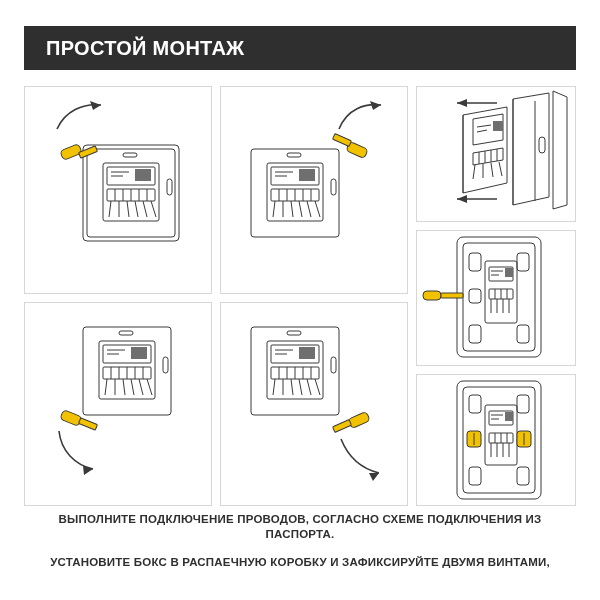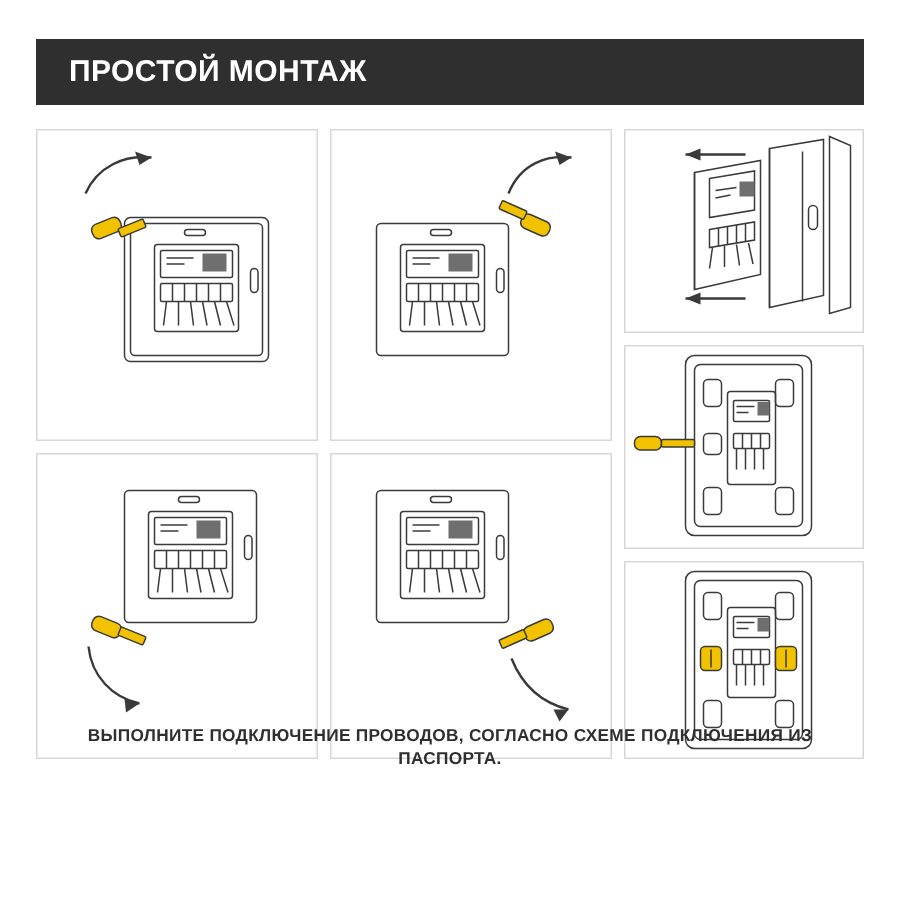--- a/index.html
+++ b/index.html
@@ -57,21 +57,21 @@
   .p3 { left: 0px;   top: 216px; width: 188px; height: 204px; }
   .p4 { left: 196px; top: 216px; width: 188px; height: 204px; }
   .p5 { left: 392px; top: 0px;   width: 160px; height: 136px; }
   .p6 { left: 392px; top: 144px; width: 160px; height: 136px; }
   .p7 { left: 392px; top: 288px; width: 160px; height: 132px; }
 
   
   .captions {
     position: absolute;
     left: 24px;
-    top: 484px;
+    top: 512px;
     width: 552px;
   }
   .caption {
     color: #2f2f2f;
     font-size: 11.5px;
     font-weight: bold;
     letter-spacing: 0.2px;
     text-align: center;
     line-height: 15px;
     margin-bottom: 12px;
@@ -335,15 +335,16 @@
           <rect x="100" y="56" width="14" height="16" rx="3" fill="#f2c200" stroke="#3a3a3a" stroke-width="1"></rect>
           <line x1="107" y1="58" x2="107" y2="70" stroke="#3a3a3a" stroke-width="1"></line>
         </g>
       </svg>
     </div>
 
   </div>
 
   <div class="captions">
     <div class="caption">ВЫПОЛНИТЕ ПОДКЛЮЧЕНИЕ ПРОВОДОВ, СОГЛАСНО СХЕМЕ ПОДКЛЮЧЕНИЯ ИЗ ПАСПОРТА.</div>
+    <div class="caption two-line">УСТАНОВИТЕ БОКС В РАСПАЕЧНУЮ КОРОБКУ И ЗАФИКСИРУЙТЕ ДВУМЯ ВИНТАМИ,</div>
   </div>
 
 </div>
 
 </body></html>

